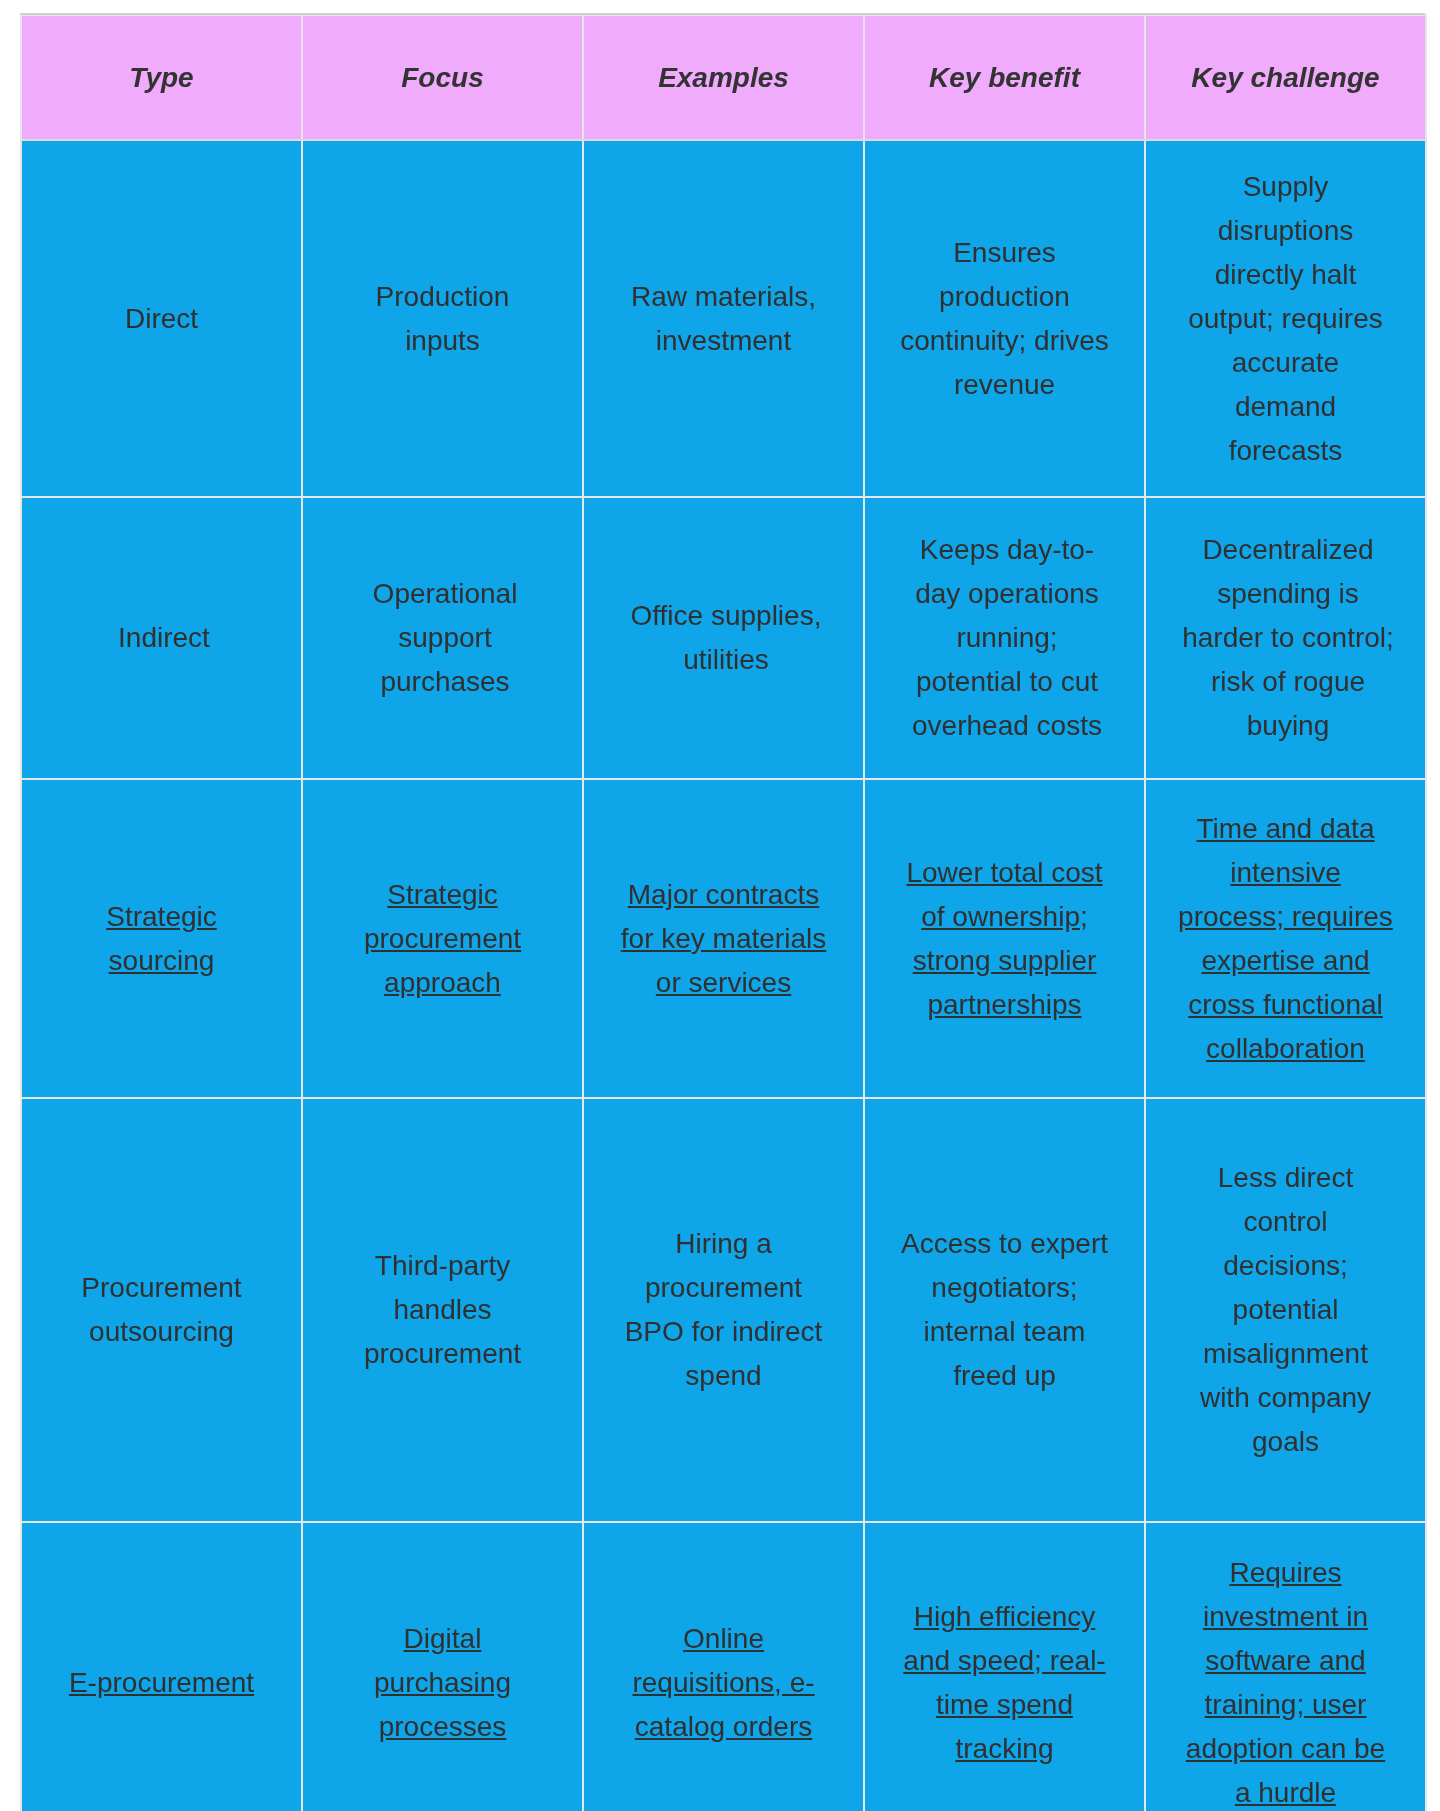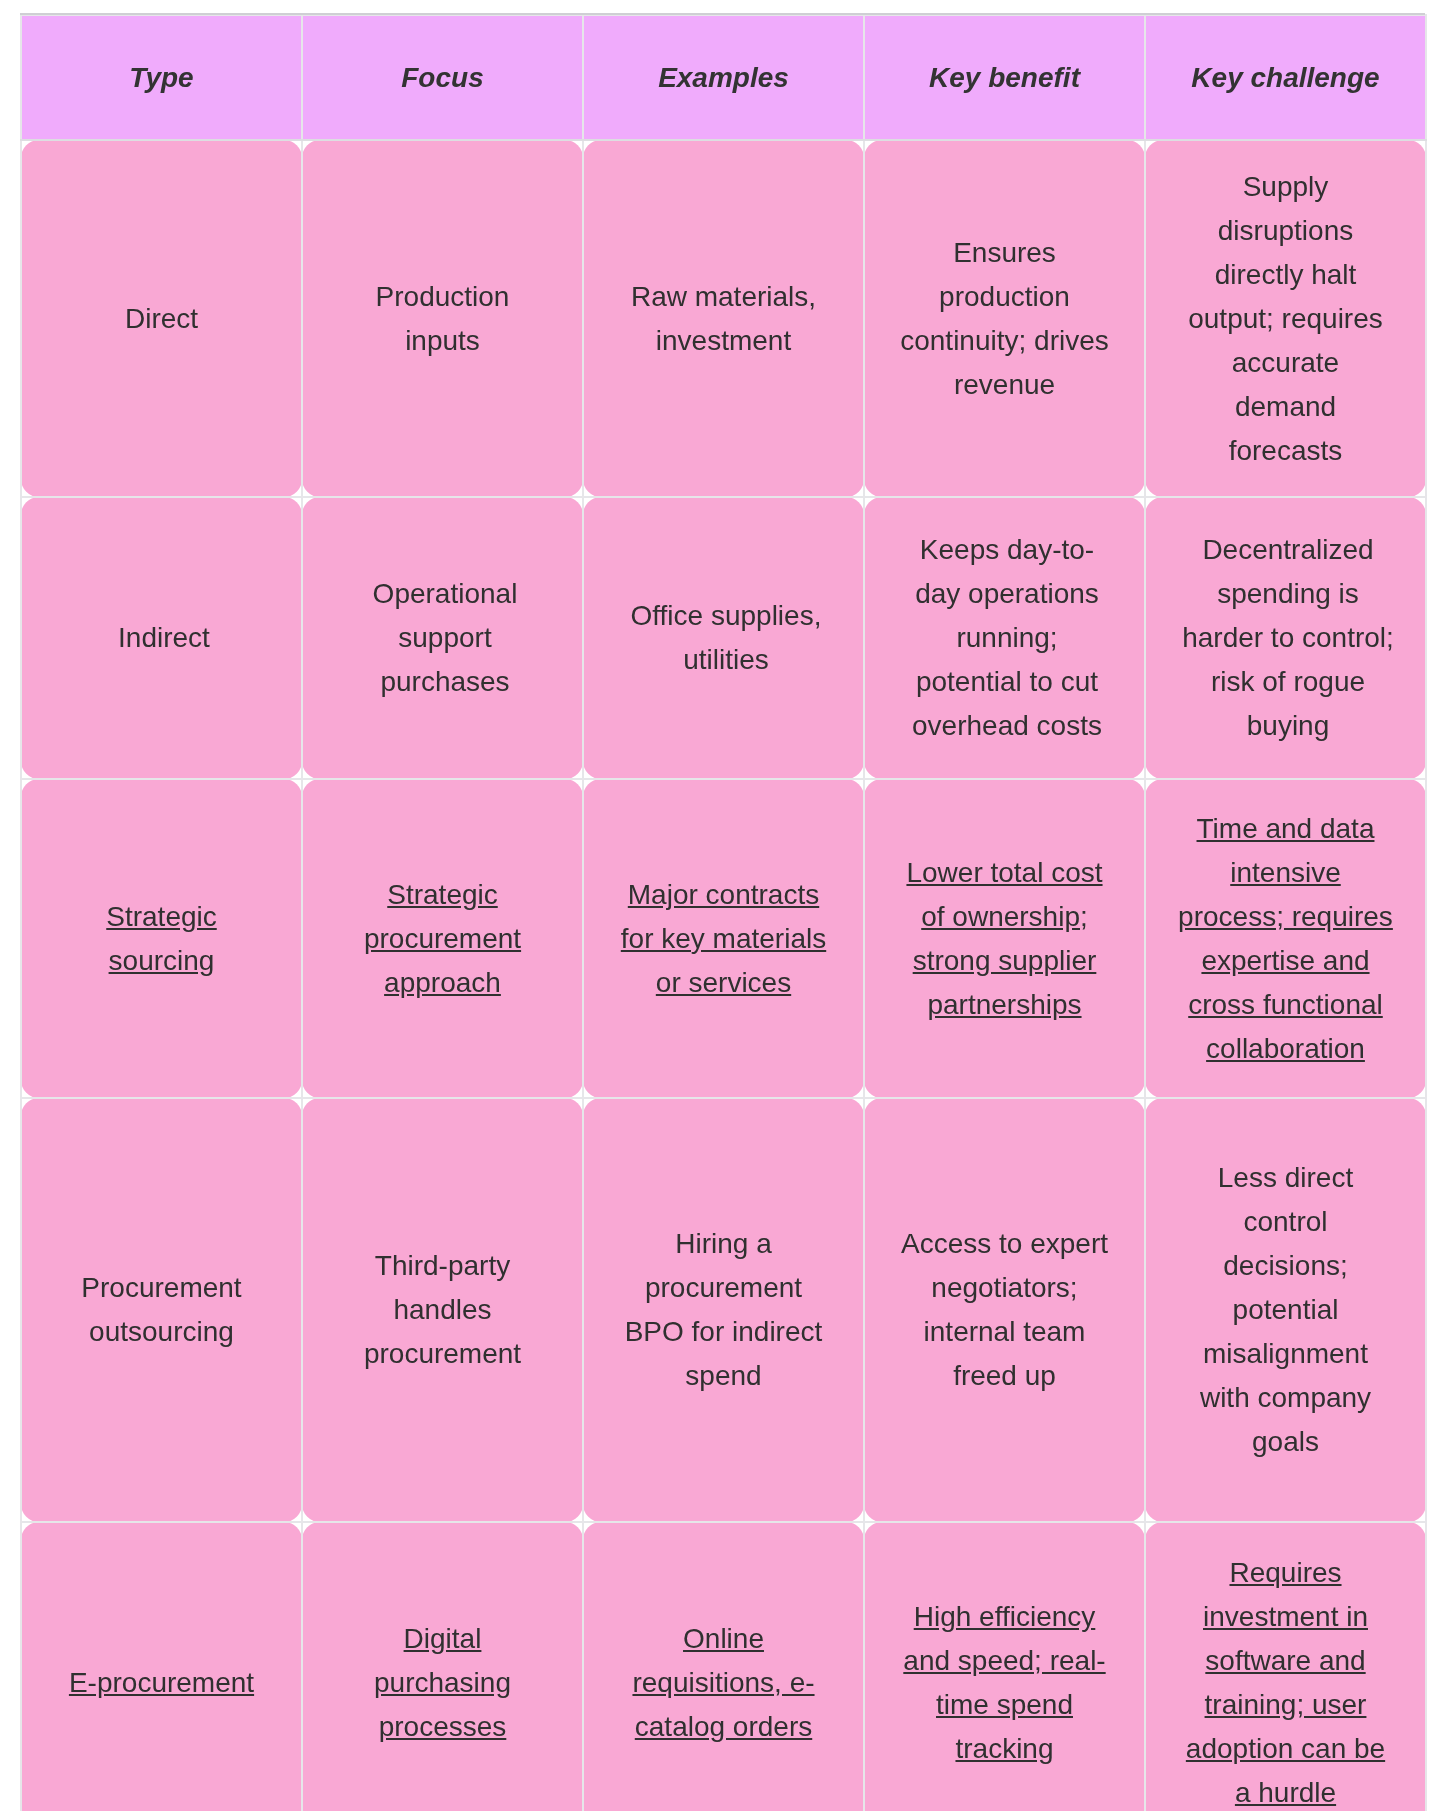--- a/index.html
+++ b/index.html
@@ -40,26 +40,25 @@
   .cmp th {
     background: #f0abfc;
     color: #333333;
     font-size: 28px;
     font-weight: 600;
     height: 125px;
     border-bottom: 2px solid #dddde1;
     font-style: italic;
   }
   .cmp td {
-    background: #f9a8d4;
+    background: #0ea5e9;
     color: #303030;
     font-size: 28px;
     line-height: 44px;
     font-weight: 400;
-    border-radius: 18px;
   }
   tr.r0 td { height: 357px; }
   tr.r1 td { height: 282px; padding-left: 29px; }
   tr.r2 td { height: 319px; text-decoration: underline; }
   tr.r3 td { height: 424px; }
   tr.r4 td { height: 322px; text-decoration: underline; }
   .top-accent {
     position: absolute;
     left: 20px;
     top: 13px;

